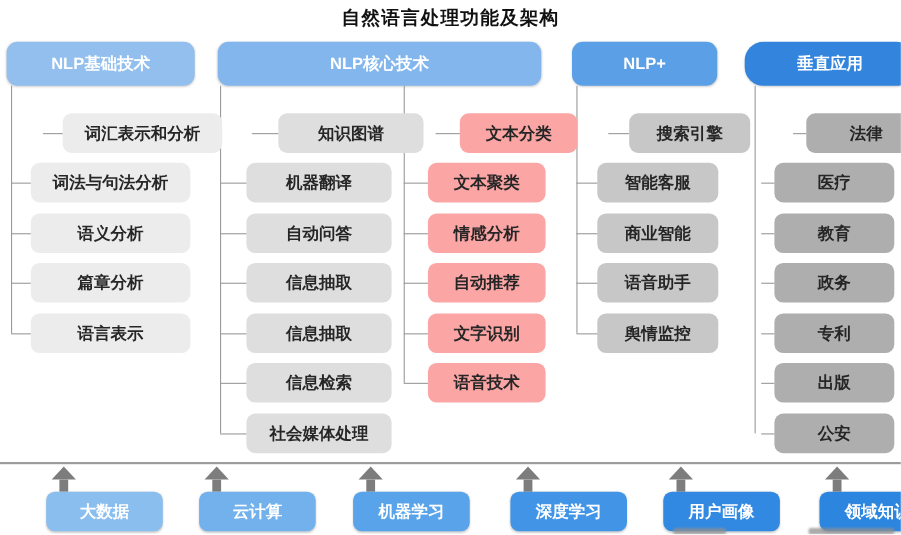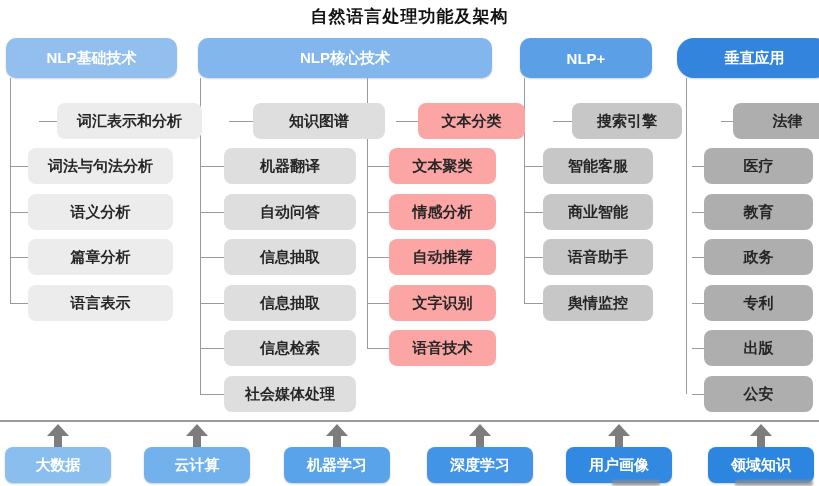--- a/index.html
+++ b/index.html
@@ -58,20 +58,21 @@
     border-left:11px solid transparent; border-right:11px solid transparent;
     border-bottom:12px solid #7d7d7d; }
   .arrow::after { content:""; position:absolute; left:-4px; top:12px;
     width:8px; height:11px; background:#7d7d7d; }
 
   .fbox {
     position:absolute; top:447px; height:36px; width:106px; border-radius:8px;
     display:flex; align-items:center; justify-content:center;
     color:#fff; font-size:15px; font-weight:bold;
     box-shadow:0 1px 2px rgba(0,0,0,.2);
+    margin-left:37px;
   }
   .f1 { left:5px;   background:#8abeef; }
   .f2 { left:144px; background:#72b1ec; }
   .f3 { left:284px; background:#58a3e9; }
   .f4 { left:427px; background:#4295e6; }
   .f5 { left:566px; background:#3189e2; }
   .f6 { left:708px; background:#2c86e0; }
 
   .wm { position:absolute; background:#8f8f8f; height:6px; top:480px;
         opacity:.75; filter:blur(1px); border-radius:2px; }

